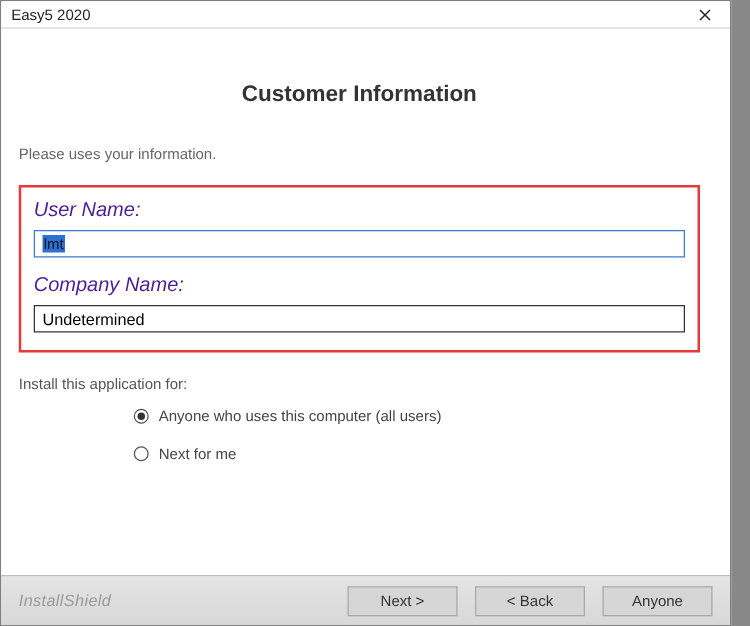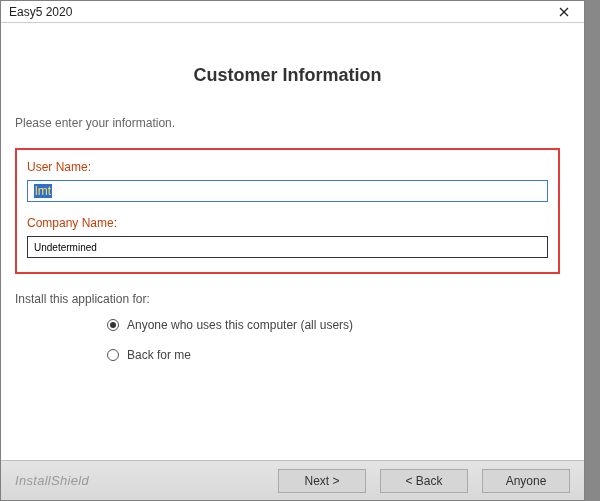--- a/index.html
+++ b/index.html
@@ -77,36 +77,37 @@
     font-size: 12px;
     color: #666;
     margin-bottom: 18px;
   }
   .highlight-box {
     border: 2px solid #e33a3a;
     padding: 10px 10px 14px 10px;
     margin-bottom: 14px;
   }
   .field-label {
-    font-size: 12px;
-    color: #c2410c;
+    font-size: 16px;
+    color: #4c1d95;
     margin-bottom: 6px;
+    font-style: italic;
   }
   .text-input {
     width: 100%;
     height: 22px;
     border: 1px solid #333;
     padding: 2px 6px;
-    font-size: 10px;
+    font-size: 13px;
     font-family: inherit;
     background: #fff;
   }
   .sel {
     background: #2f6fd0;
-    color: #fde047;
+    color: #0f172a;
     padding: 0 1px;
   }
   .input-wrap-focused {
     border: 1px solid #3b78d8;
     height: 22px;
     display: flex;
     align-items: center;
     padding: 0 6px;
     background: #fff;
     font-size: 12px;
@@ -207,21 +208,21 @@
         <polygon points="60,200 130,300 30,330" fill="#d22a3d"></polygon>
       </svg>
       <svg class="logo-mark" width="30" height="30" viewBox="0 0 30 30">
         <polygon points="15,2 28,22 2,22" fill="none" stroke="#ffffff" stroke-width="1.3"></polygon>
         <polygon points="8,10 22,10 15,28" fill="none" stroke="#ffffff" stroke-width="1.3"></polygon>
       </svg>
     </div>
 
     <div class="content">
       <div class="heading">Customer Information</div>
-      <div class="instr">Please enter your information.</div>
+      <div class="instr">Please uses your information.</div>
 
       <div class="highlight-box">
         <div class="field-label">User Name:</div>
         <div class="input-wrap-focused">
           <span class="sel">lmt</span>
         </div>
         <div class="field-gap"></div>
         <div class="field-label">Company Name:</div>
         <input class="text-input" type="text" value="Undetermined" style="">
       </div>
@@ -230,21 +231,21 @@
 
       <div class="radio-row">
         <span class="radio">
             <span class="dot"></span>
           </span>
         <span>Anyone who uses this computer (all users)</span>
       </div>
 
       <div class="radio-row">
         <span class="radio"></span>
-        <span>Back for me</span>
+        <span>Next for me</span>
       </div>
 
     </div>
   </div>
 
   <div class="footer">
     <span class="brand">InstallShield</span>
     <span class="footer-spacer"></span>
     <button class="btn">Next &gt;</button>
     <button class="btn">&lt; Back</button>

